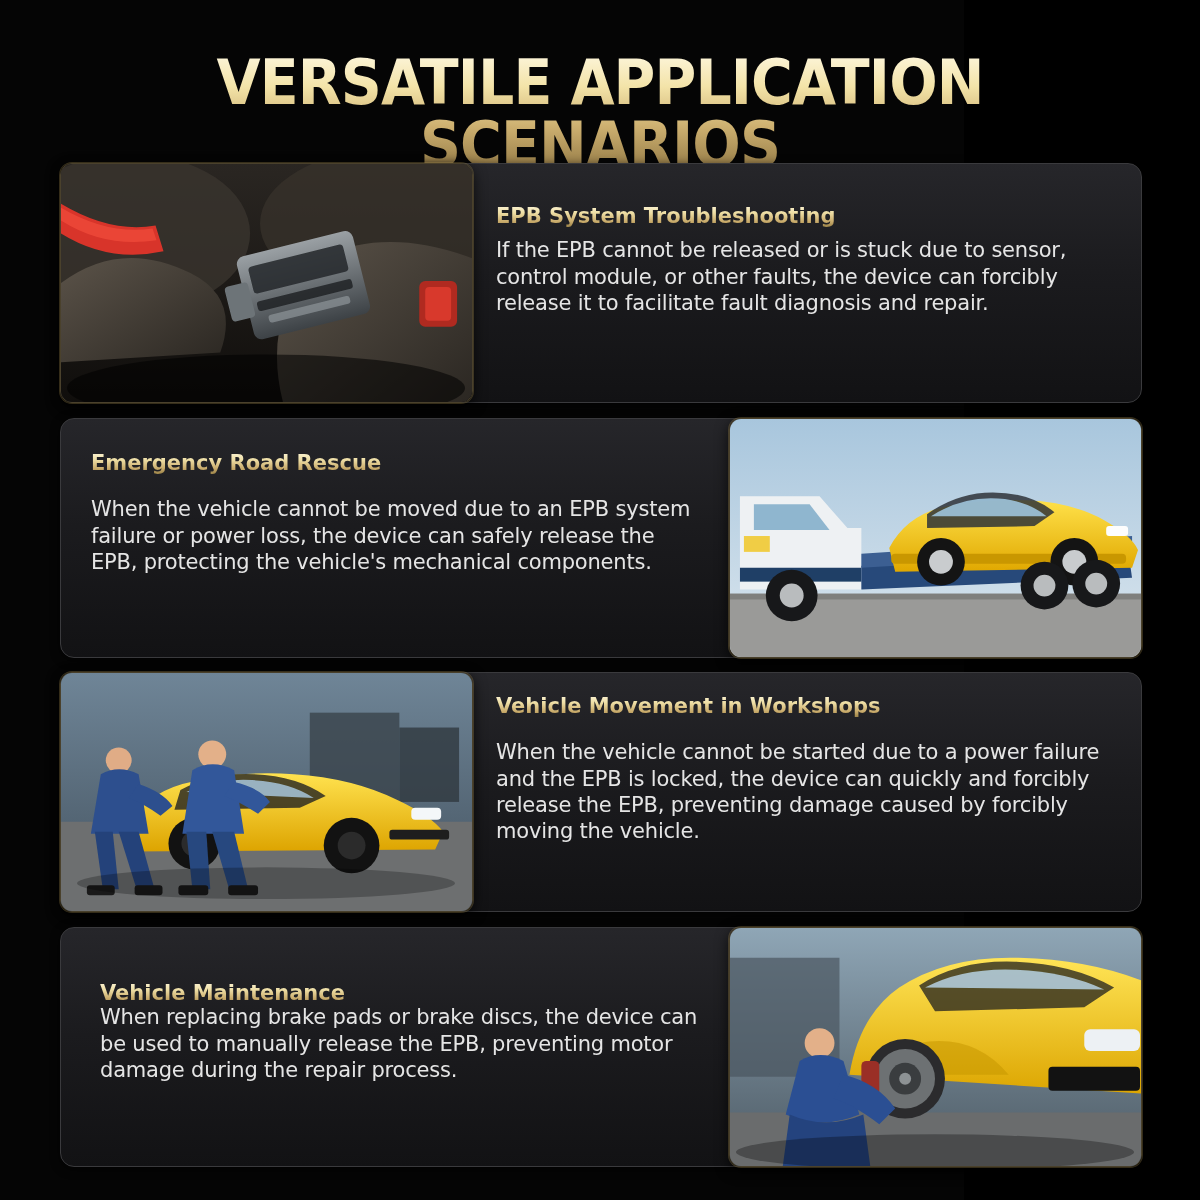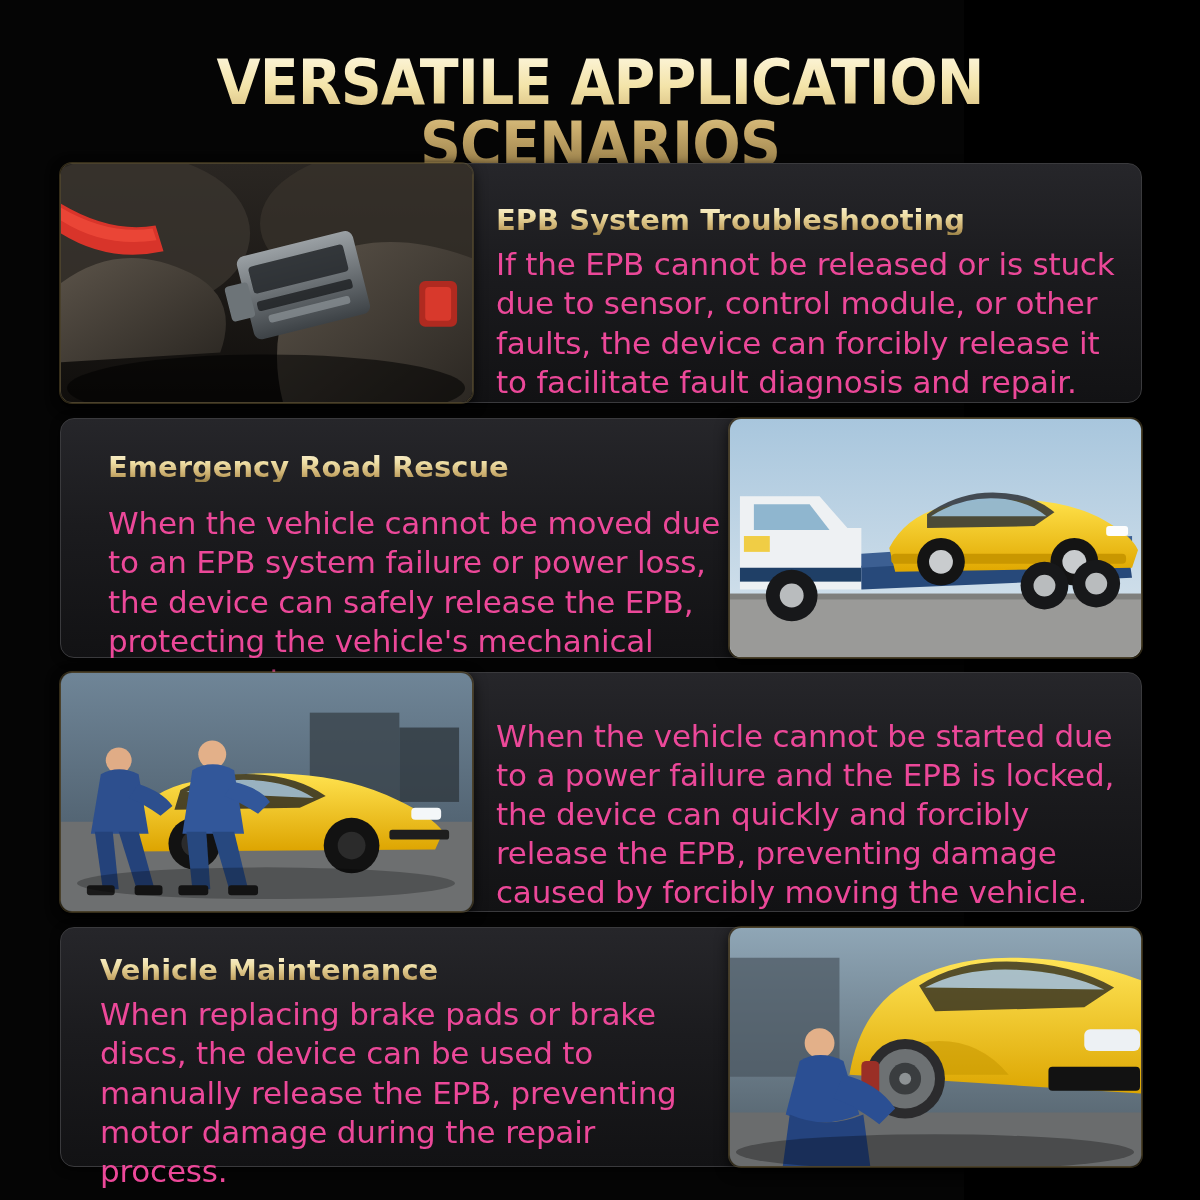--- a/index.html
+++ b/index.html
@@ -47,34 +47,34 @@
     border-radius: 12px;
     overflow: hidden;
     border: 1px solid #4a412c;
     box-shadow: 0 0 0 1px rgba(190,160,90,0.28), 0 4px 14px rgba(0,0,0,0.8);
   }
   .photo svg { display: block; width: 100%; height: 100%; }
 
   .heading {
     font-family: "DejaVu Sans", sans-serif;
     font-weight: bold;
-    font-size: 29px;
+    font-size: 21px;
     line-height: 1.05;
     letter-spacing: 0px;
     background: linear-gradient(180deg, #fbf3d6 0%, #efdfa6 35%, #c9ab6b 75%, #9b8348 100%);
     -webkit-background-clip: text;
     background-clip: text;
     color: transparent;
     -webkit-text-fill-color: transparent;
   }
   .body {
     font-family: "DejaVu Sans", sans-serif;
-    font-size: 31px;
+    font-size: 21px;
     line-height: 1.26;
-    color: #ec4899;
+    color: #e5e5e5;
     letter-spacing: -0.2px;
   }
 
   .txtblock { position: absolute; }
 </style>
 </head>
 <body>
 
 <div class="page">
 
@@ -163,21 +163,21 @@
 
       <circle cx="62" cy="178" r="26" fill="#17181a"></circle>
         <circle cx="62" cy="178" r="12" fill="#b9bcbe"></circle>
       <circle cx="316" cy="168" r="24" fill="#17181a"></circle>
         <circle cx="316" cy="168" r="11" fill="#b9bcbe"></circle>
       <circle cx="368" cy="166" r="24" fill="#17181a"></circle>
         <circle cx="368" cy="166" r="11" fill="#b9bcbe"></circle>
     </svg>
   </div>
 
-  <div class="txtblock" style="left:108px; top:452px; width:615px;">
+  <div class="txtblock" style="left:91px; top:452px; width:615px;">
     <div class="heading">Emergency Road Rescue</div>
     <div class="body" style="margin-top:22px;">When the vehicle cannot be moved due to an EPB system failure or power loss, the device can safely release the EPB, protecting the vehicle's mechanical components.</div>
   </div>
 
   <div class="card" style="left:60px; top:672px; width:1082px; height:240px;"></div>
 
   <div class="photo" style="left:60px; top:672px; width:413px; height:240px;">
     <svg viewBox="0 0 413 240" preserveAspectRatio="none" role="img" aria-label="mechanics pushing yellow car">
       <defs>
         <linearGradient id="g3bg" x1="0" y1="0" x2="0" y2="1">
@@ -223,20 +223,21 @@
         <path d="M18 94 l20 0 l4 58 l-18 0z" fill="#27487f"></path>
         <path d="M44 94 l22 0 l14 58 l-19 0z" fill="#27487f"></path>
         <rect x="10" y="148" width="30" height="10" rx="3" fill="#1a1a1a"></rect>
         <rect x="60" y="148" width="30" height="10" rx="3" fill="#1a1a1a"></rect>
       </g>
       <ellipse cx="206" cy="212" rx="190" ry="16" fill="#000" opacity="0.25"></ellipse>
     </svg>
   </div>
 
   <div class="txtblock" style="left:496px; top:695px; width:625px;">
+    <div class="heading">Vehicle Movement in Workshops</div>
     <div class="body" style="margin-top:22px;">When the vehicle cannot be started due to a power failure and the EPB is locked, the device can quickly and forcibly release the EPB, preventing damage caused by forcibly moving the vehicle.</div>
   </div>
 
   <div class="card" style="left:60px; top:927px; width:1082px; height:240px;"></div>
 
   <div class="photo" style="left:729px; top:927px; width:413px; height:240px;">
     <svg viewBox="0 0 413 240" preserveAspectRatio="none" role="img" aria-label="mechanic servicing brake disc">
       <defs>
         <linearGradient id="g4bg" x1="0" y1="0" x2="0" y2="1">
           <stop offset="0" stop-color="#8fa6b6"></stop>
@@ -273,18 +274,18 @@
         <path d="M34 38 q20 -12 44 0 l16 54 q-38 16 -74 0z" fill="#2b4f93"></path>
         <path d="M78 52 q34 8 52 34 l-16 16 q-26 -20 -46 -26z" fill="#2b4f93"></path>
         <path d="M24 92 q36 16 74 0 l8 60 l-90 0z" fill="#24437e"></path>
         <path d="M16 148 l44 0 l6 22 l-52 0z" fill="#1b3363"></path>
         <rect x="6" y="166" width="70" height="14" rx="4" fill="#15161a"></rect>
       </g>
       <ellipse cx="206" cy="226" rx="200" ry="18" fill="#000" opacity="0.3"></ellipse>
     </svg>
   </div>
 
-  <div class="txtblock" style="left:100px; top:955px; width:600px;">
+  <div class="txtblock" style="left:100px; top:982px; width:600px;">
     <div class="heading">Vehicle Maintenance</div>
-    <div class="body" style="margin-top:10px;">When replacing brake pads or brake discs, the device can be used to manually release the EPB, preventing motor damage during the repair process.</div>
+    <div class="body" style="">When replacing brake pads or brake discs, the device can be used to manually release the EPB, preventing motor damage during the repair process.</div>
   </div>
 
 </div>
 
 </body></html>

